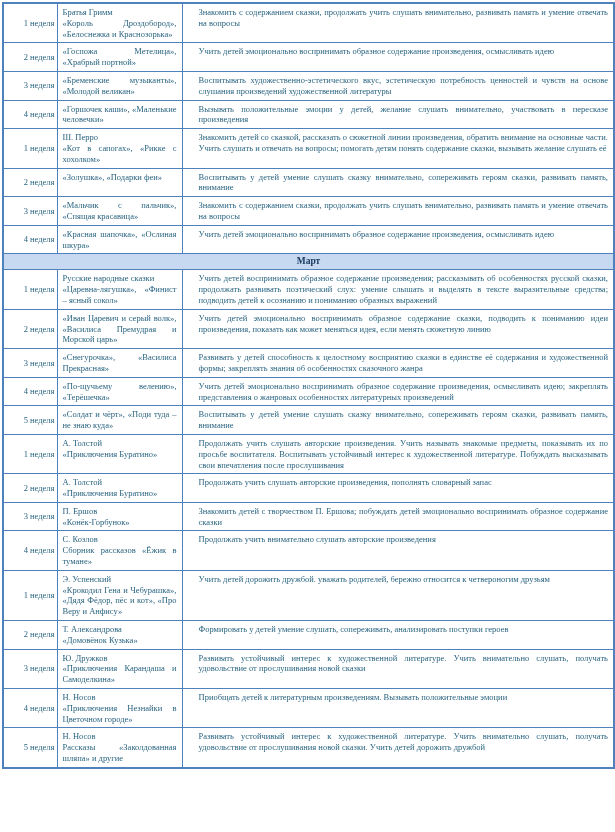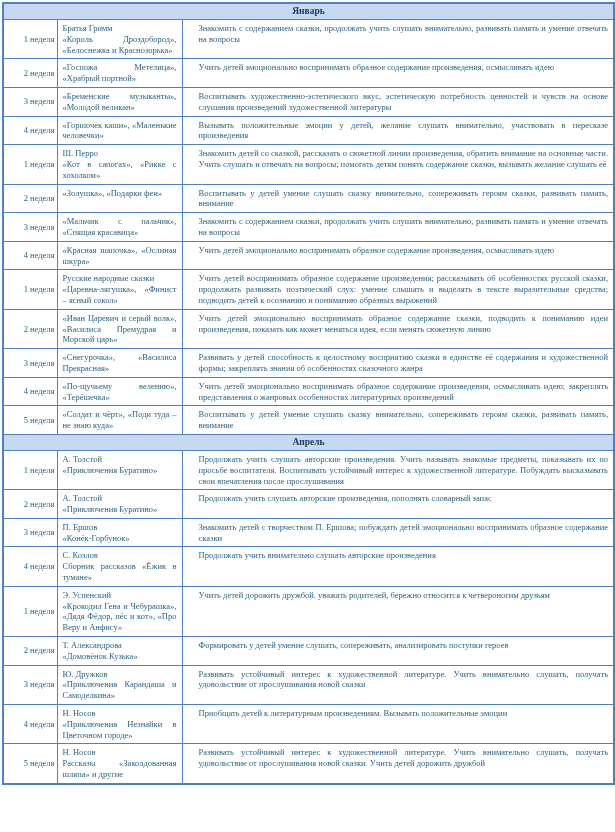--- a/index.html
+++ b/index.html
@@ -61,23 +61,20 @@
 <body>
 
 <table class="plan">
   <colgroup>
     <col class="c-week">
     <col class="c-works">
     <col class="c-goal">
   </colgroup>
 <tbody>
       <tr>
-        <td colspan="3" class="month">Январь</td>
-      </tr>
-      <tr>
         <td class="week">1 неделя</td>
         <td class="works">Братья Гримм
 «Король Дроздобород», «Белоснежка и Краснозорька»</td>
         <td class="goal">Знакомить с содержанием сказки, продолжать учить слушать внимательно, развивать память и умение отвечать на вопросы</td>
       </tr>
       <tr>
         <td class="week">2 неделя</td>
         <td class="works">«Госпожа Метелица», «Храбрый портной»</td>
         <td class="goal">Учить детей эмоционально воспринимать образное содержание произведения, осмысливать идею</td>
       </tr>
@@ -110,20 +107,23 @@
         <td class="goal">Знакомить с содержанием сказки, продолжать учить слушать внимательно, развивать память и умение отвечать на вопросы</td>
       </tr>
       <tr>
         <td class="week">4 неделя</td>
         <td class="works">«Красная шапочка», «Ослиная шкура»</td>
         <td class="goal">Учить детей эмоционально воспринимать образное содержание произведения, осмысливать идею</td>
       </tr>
     </tbody>
     <tbody>
       <tr>
+        <td colspan="3" class="month">Март</td>
+      </tr>
+      <tr>
         <td class="week">1 неделя</td>
         <td class="works">Русские народные сказки
 «Царевна-лягушка», «Финист – ясный сокол»</td>
         <td class="goal">Учить детей воспринимать образное содержание произведения; рассказывать об особенностях русской сказки, продолжать развивать поэтический слух: умение слышать и выделять в тексте выразительные средства; подводить детей к осознанию и пониманию образных выражений</td>
       </tr>
       <tr>
         <td class="week">2 неделя</td>
         <td class="works">«Иван Царевич и серый волк», «Василиса Премудрая и Морской царь»</td>
         <td class="goal">Учить детей эмоционально воспринимать образное содержание сказки, подводить к пониманию идеи произведения, показать как может меняться идея, если менять сюжетную линию</td>
       </tr>
@@ -137,23 +137,20 @@
         <td class="works">«По-щучьему велению», «Терёшечка»</td>
         <td class="goal">Учить детей эмоционально воспринимать образное содержание произведения, осмысливать идею; закреплять представления о жанровых особенностях литературных произведений</td>
       </tr>
       <tr>
         <td class="week">5 неделя</td>
         <td class="works">«Солдат и чёрт», «Поди туда – не знаю куда»</td>
         <td class="goal">Воспитывать у детей умение слушать сказку внимательно, сопереживать героям сказки, развивать память, внимание</td>
       </tr>
     </tbody>
     <tbody>
-      <tr>
-        <td colspan="3" class="month">Апрель</td>
-      </tr>
       <tr>
         <td class="week">1 неделя</td>
         <td class="works">А. Толстой
 «Приключения Буратино»</td>
         <td class="goal">Продолжать учить слушать авторские произведения. Учить называть знакомые предметы, показывать их по просьбе воспитателя. Воспитывать устойчивый интерес к художественной литературе. Побуждать высказывать свои впечатления после прослушивания</td>
       </tr>
       <tr>
         <td class="week">2 неделя</td>
         <td class="works">А. Толстой
 «Приключения Буратино»</td>

